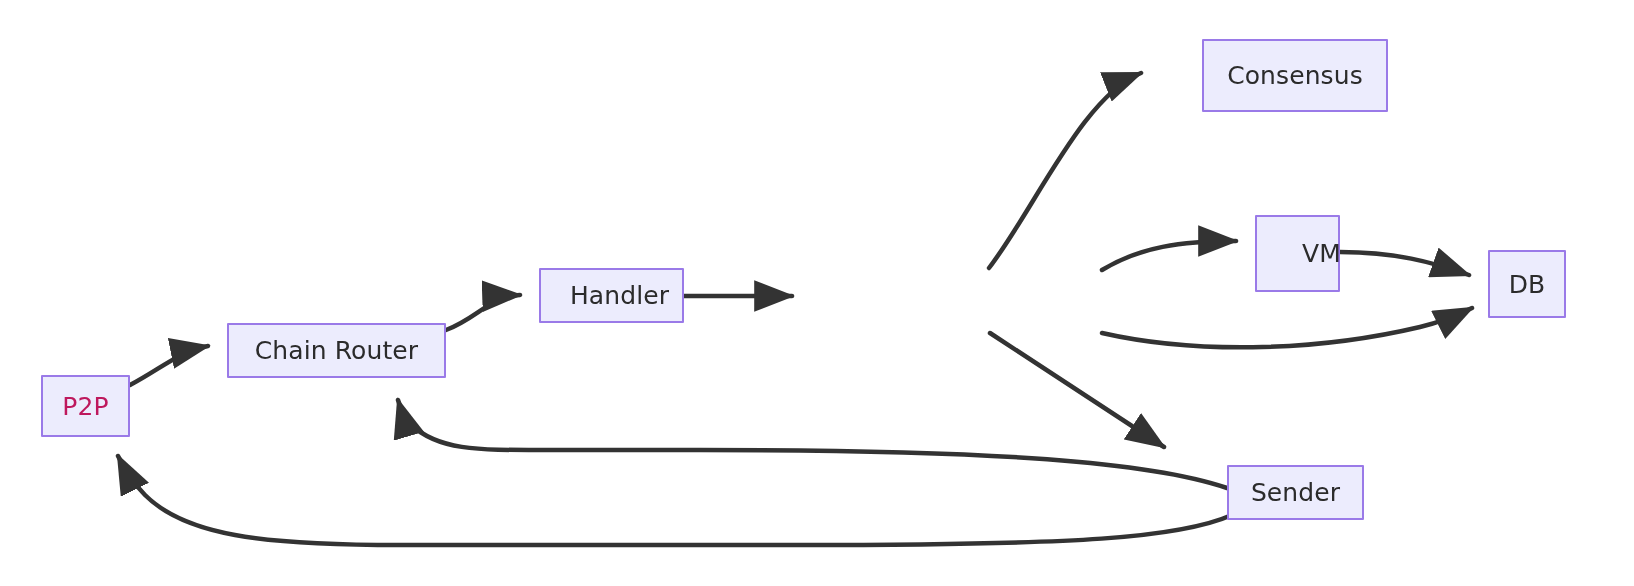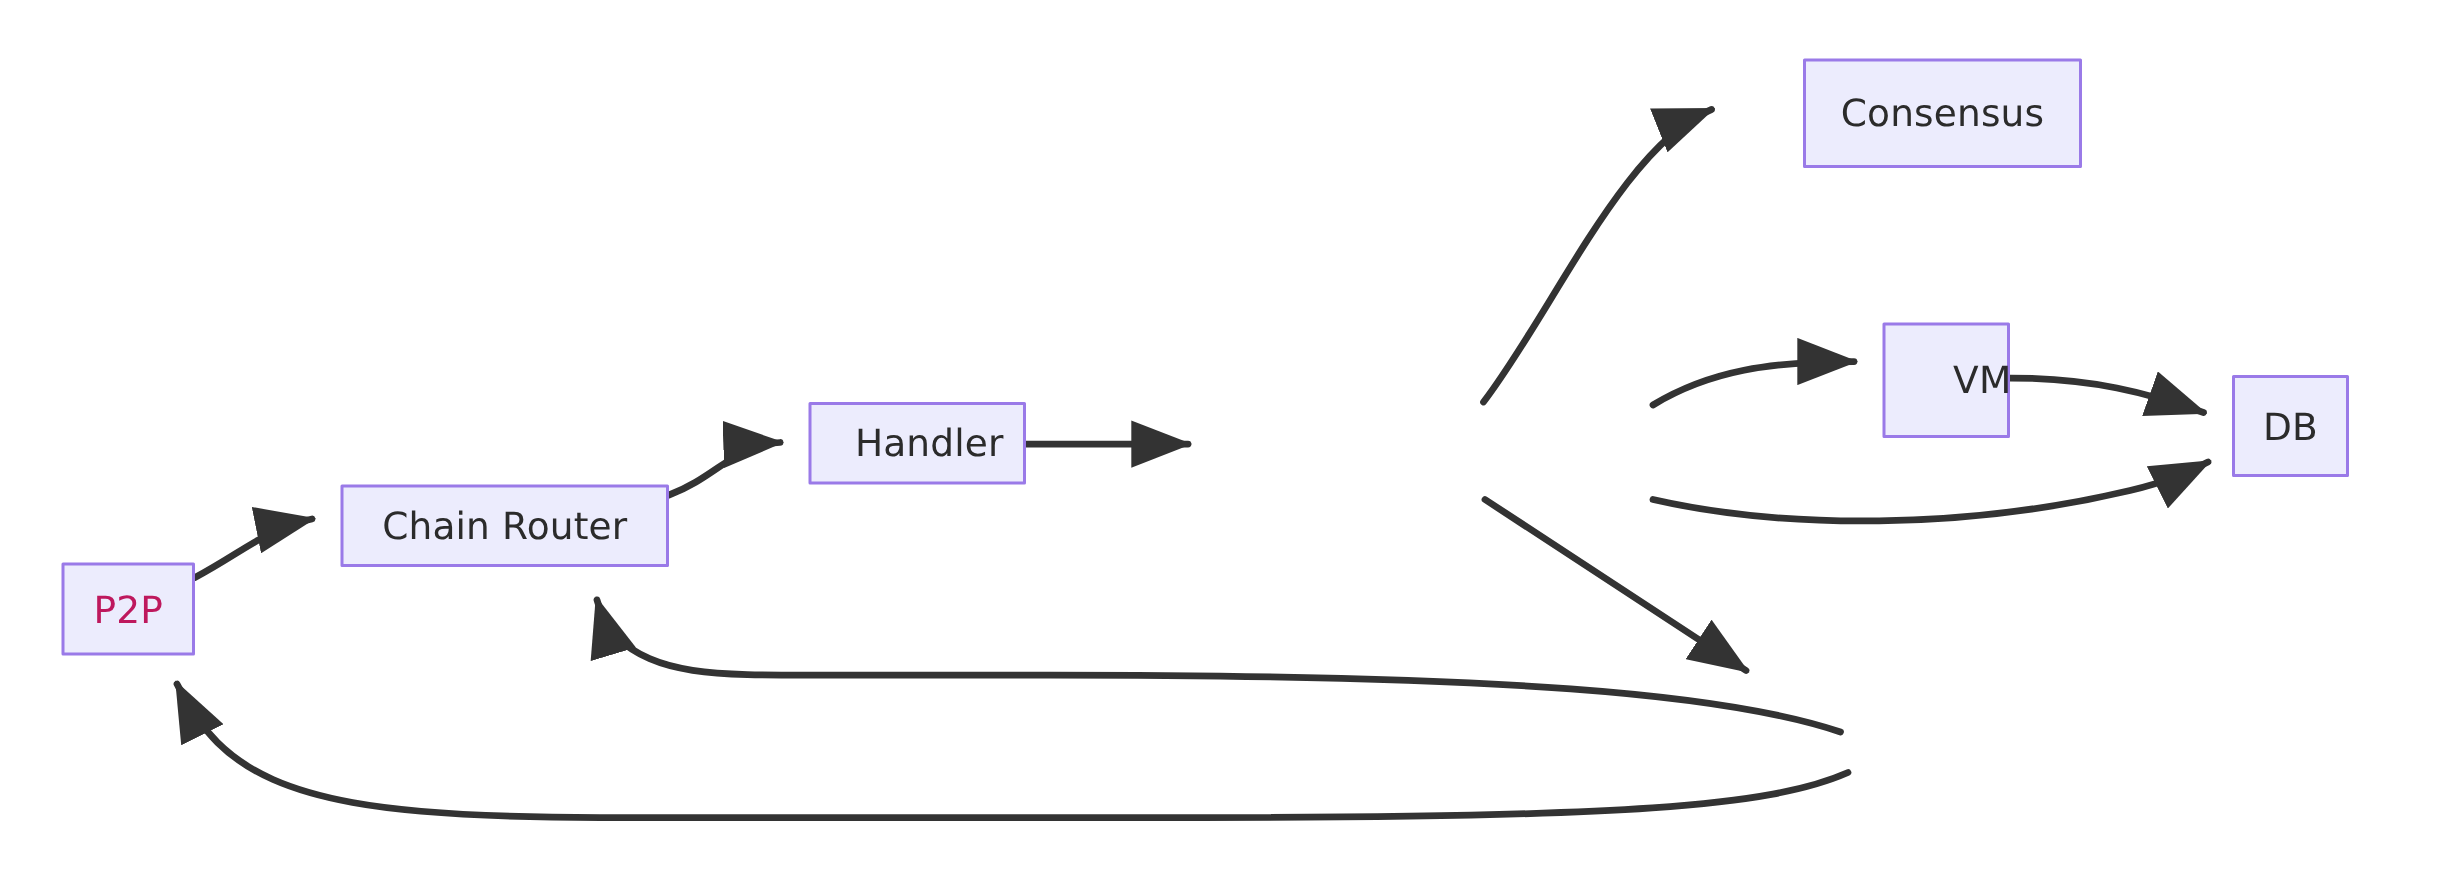--- a/index.html
+++ b/index.html
@@ -86,14 +86,17 @@
   </div>
   <div class="node" style="left: 1202px; top: 39px; width: 186px; height: 73px; background: rgb(236, 236, 253); border-color: rgb(154, 122, 232); color: rgb(43, 43, 43);">
     <span class="node-label">Consensus</span>
   </div>
   <div class="node" style="left: 1255px; top: 215px; width: 85px; height: 77px; background: rgb(236, 236, 253); border-color: rgb(154, 122, 232); color: rgb(43, 43, 43); padding-left: 48px;">
     <span class="node-label">VM</span>
   </div>
   <div class="node" style="left: 1488px; top: 250px; width: 78px; height: 68px; background: rgb(236, 236, 253); border-color: rgb(154, 122, 232); color: rgb(43, 43, 43);">
     <span class="node-label">DB</span>
   </div>
+  <div class="node" style="left: 1227px; top: 465px; width: 137px; height: 55px; background: rgb(236, 236, 253); border-color: rgb(154, 122, 232); color: rgb(43, 43, 43);">
+    <span class="node-label">Sender</span>
+  </div>
 
 </div>
 
 </body></html>

